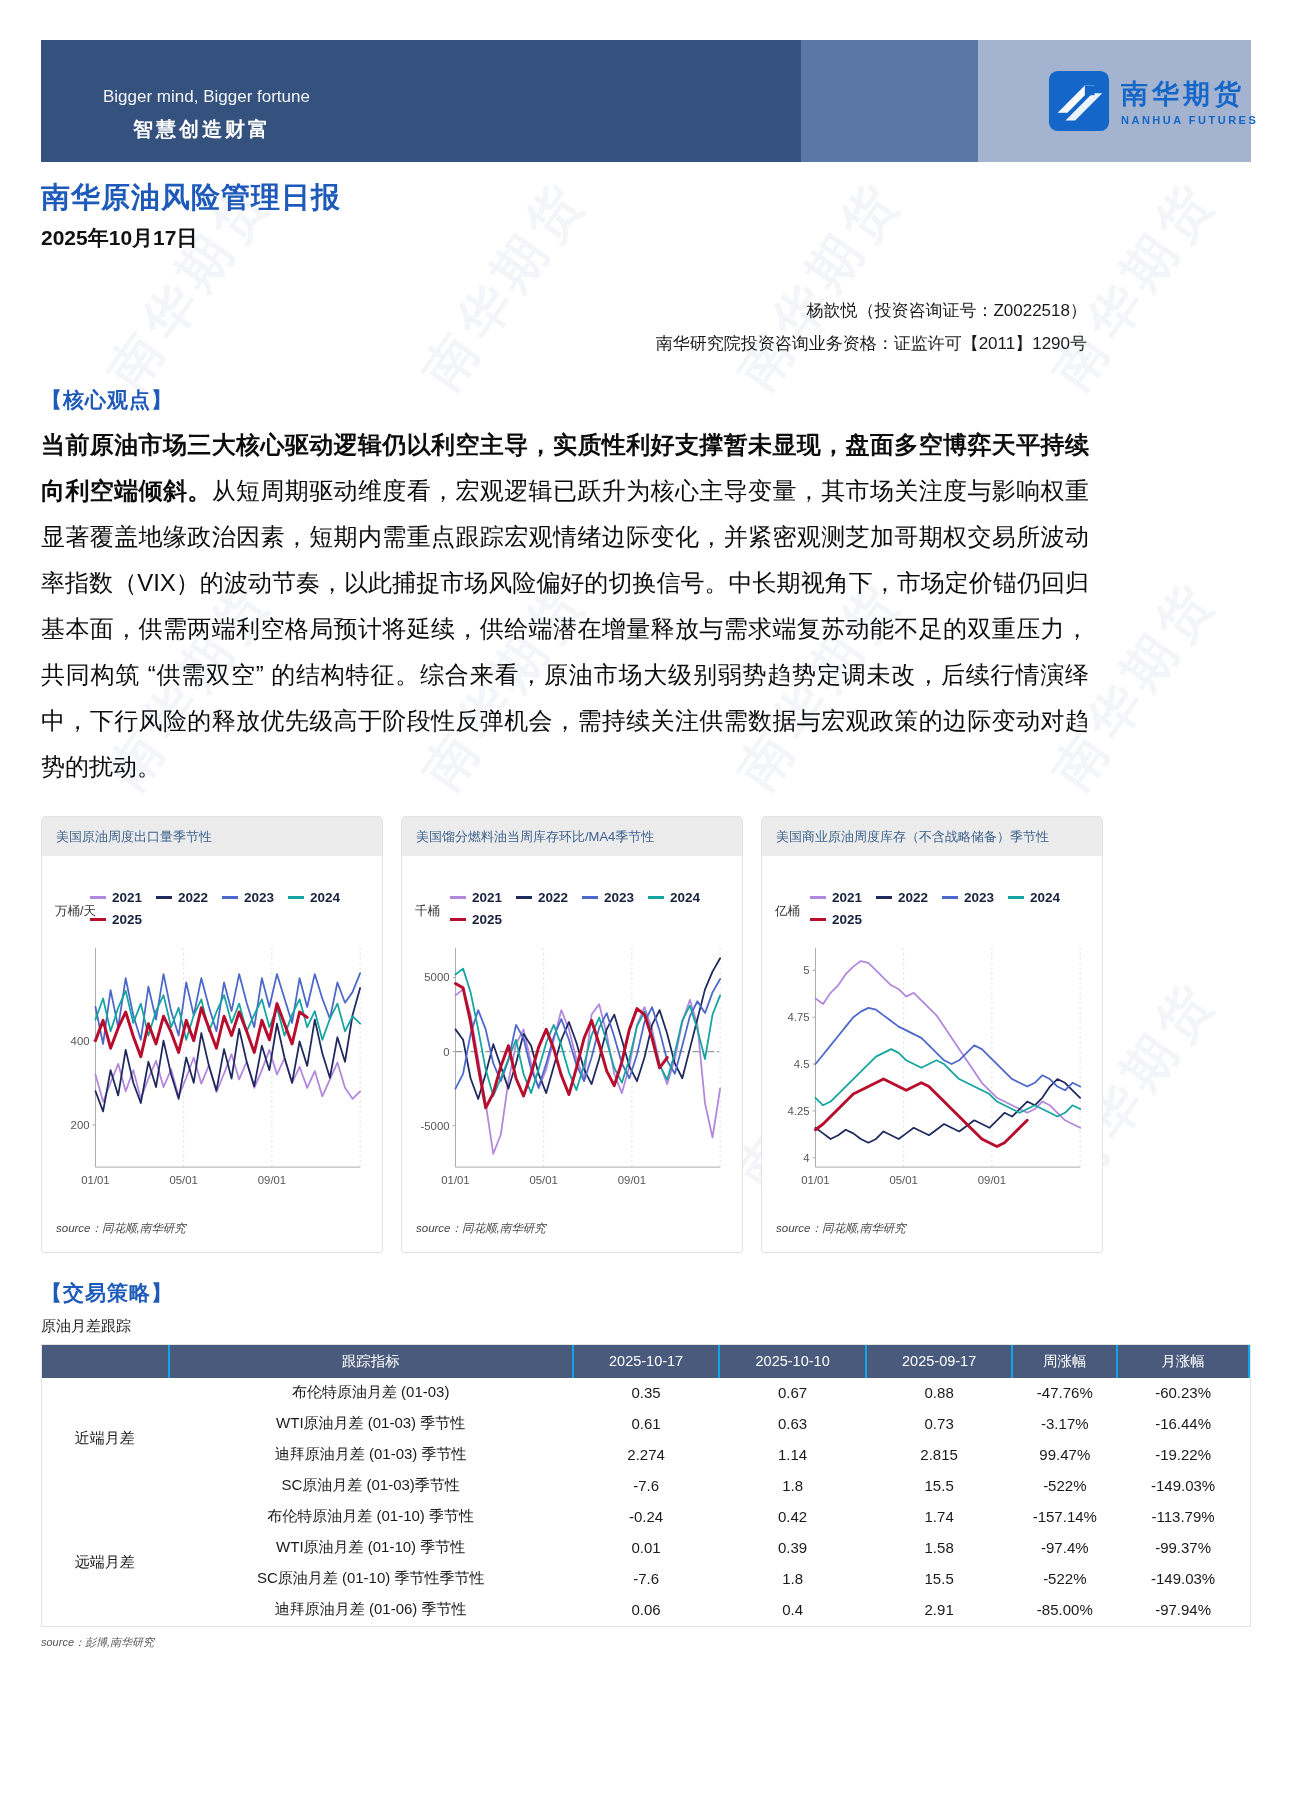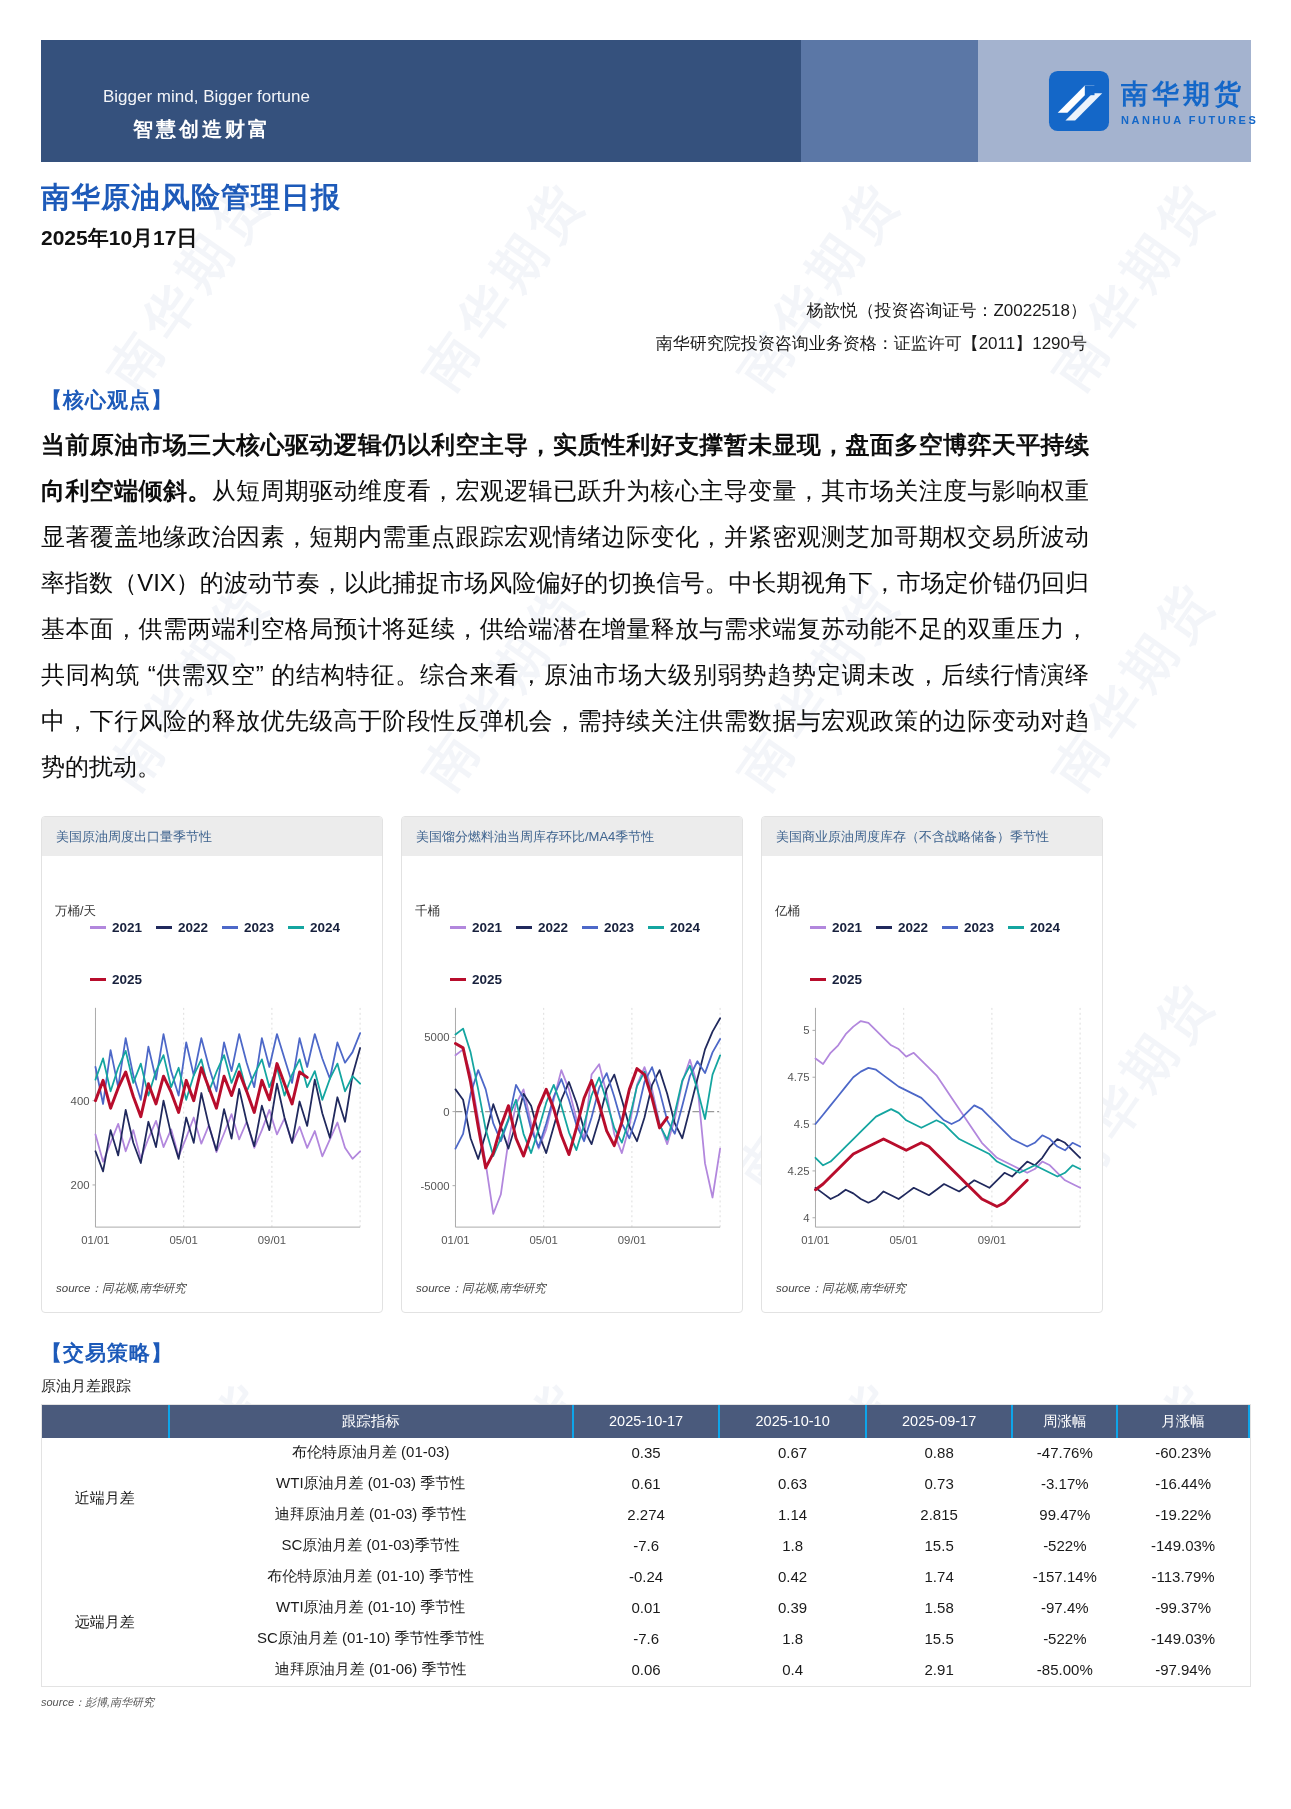--- a/index.html
+++ b/index.html
@@ -28,21 +28,21 @@
   .section-title { margin-top:26px; font-size:21px; font-weight:bold; color:#1d5ab9; letter-spacing:1px; }
   .core-text { width:1048px; margin-top:8px; font-size:24px; color:#0d0d0d; line-height:46px; text-align:justify; }
   .core-text strong { font-weight:bold; }
 
   
   .charts { display:flex; gap:18px; width:1062px; margin-top:26px; }
   .chart-card { flex:1; border:1px solid #e2e2e2; border-radius:4px; background:#fff; overflow:hidden; }
   .chart-titlebar { background:#ececec; color:#3e638e; font-size:13px; padding:11px 14px 10px; }
   .chart-body { position:relative; padding:30px 12px 12px; }
   .chart-legend { display:flex; flex-wrap:wrap; padding-left:36px; margin-bottom:10px; }
-  .legend-item { display:flex; align-items:center; width:66px; height:22px; font-size:13.5px; font-weight:bold; color:#17203c;margin-top:30px; }
+  .legend-item { display:flex; align-items:center; width:66px; height:22px; font-size:13.5px; font-weight:bold; color:#17203c; }
   .legend-swatch { width:16px; height:3px; margin-right:6px; flex:0 0 16px; }
   .chart-unit { position:absolute; left:13px; top:47px; font-size:12.5px; color:#333; }
   .chart-source { margin-top:28px; padding:0 2px 4px; font-size:11.5px; color:#444; }
   .chart-source i { font-style:italic; }
   svg text { font-family:"Liberation Sans","DejaVu Sans",sans-serif; }
 
   .strategy-list { margin-top:16px; }
   .strategy-item { font-size:19.5px; color:#0d0d0d; margin-bottom:33px; }
 
   

